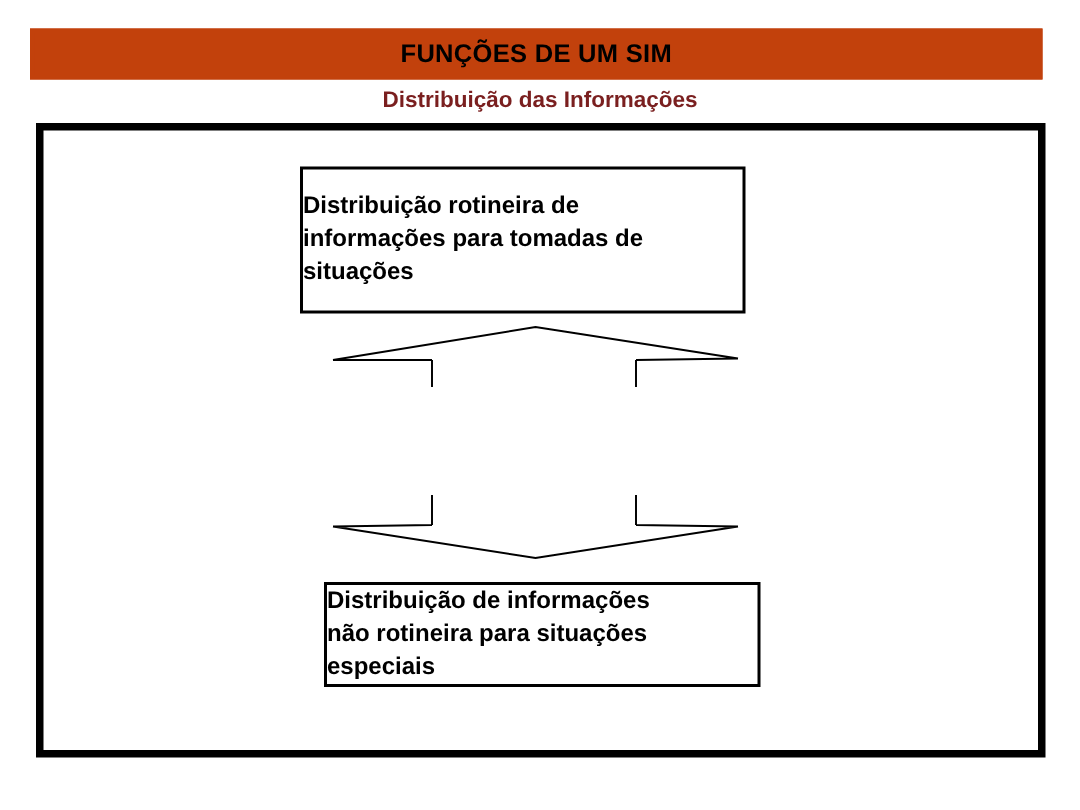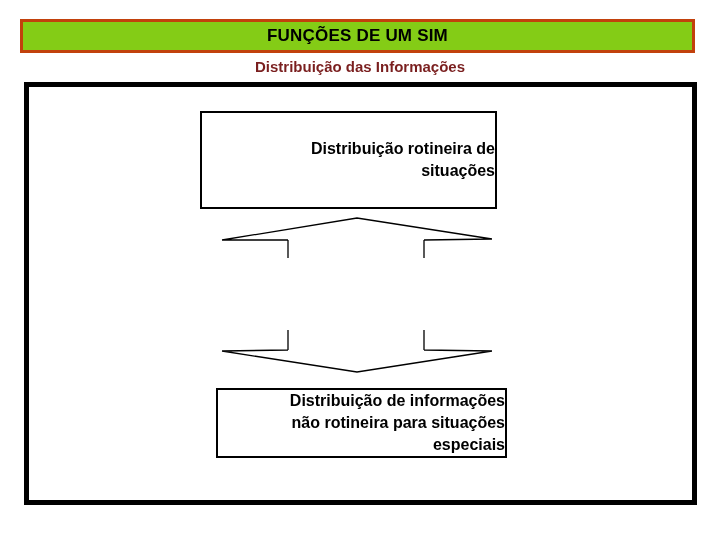--- a/index.html
+++ b/index.html
@@ -17,21 +17,21 @@
     background: #ffffff;
     overflow: hidden;
   }
 
   
   .title-bar {
     position: absolute;
     left: 20px; top: 19px;
     width: 675px; height: 34px;
     border: 3px solid #c2410c;
-    background: #84cc16;
+    background: #c2410c;
     display: flex;
     align-items: center;
     justify-content: center;
   }
   .title-bar .title-text {
     font-size: 17px;
     font-weight: bold;
     color: #000;
     letter-spacing: 0.2px;
     white-space: nowrap;
@@ -57,21 +57,21 @@
     background: #fff;
   }
 
   
   .node {
     position: absolute;
     border: 2px solid #000;
     background: #fff;
     display: flex;
     flex-direction: column;
-    align-items: flex-end;
+    align-items: flex-start;
     justify-content: center;
     text-align: center;
     font-weight: bold;
     color: #000;
   }
   .node .line { display: block; white-space: nowrap; }
 
   .node-top {
     left: 200px; top: 111px;
     width: 297px; height: 98px;
@@ -104,20 +104,21 @@
   <div class="title-bar">
     <span class="title-text">FUNÇÕES DE UM SIM</span>
   </div>
 
   <div class="subtitle" id="subtitle" style="color: rgb(122, 31, 31);">Distribuição das Informações</div>
 
   <div class="outer-box"></div>
 
   <div class="node node-top">
     <span class="line">Distribuição rotineira de</span>
+    <span class="line">informações para tomadas de</span>
     <span class="line">situações</span>
   </div>
 
 
   <div class="node node-bottom">
     <span class="line">Distribuição de informações</span>
     <span class="line">não rotineira para situações</span>
     <span class="line">especiais</span>
   </div>
 

